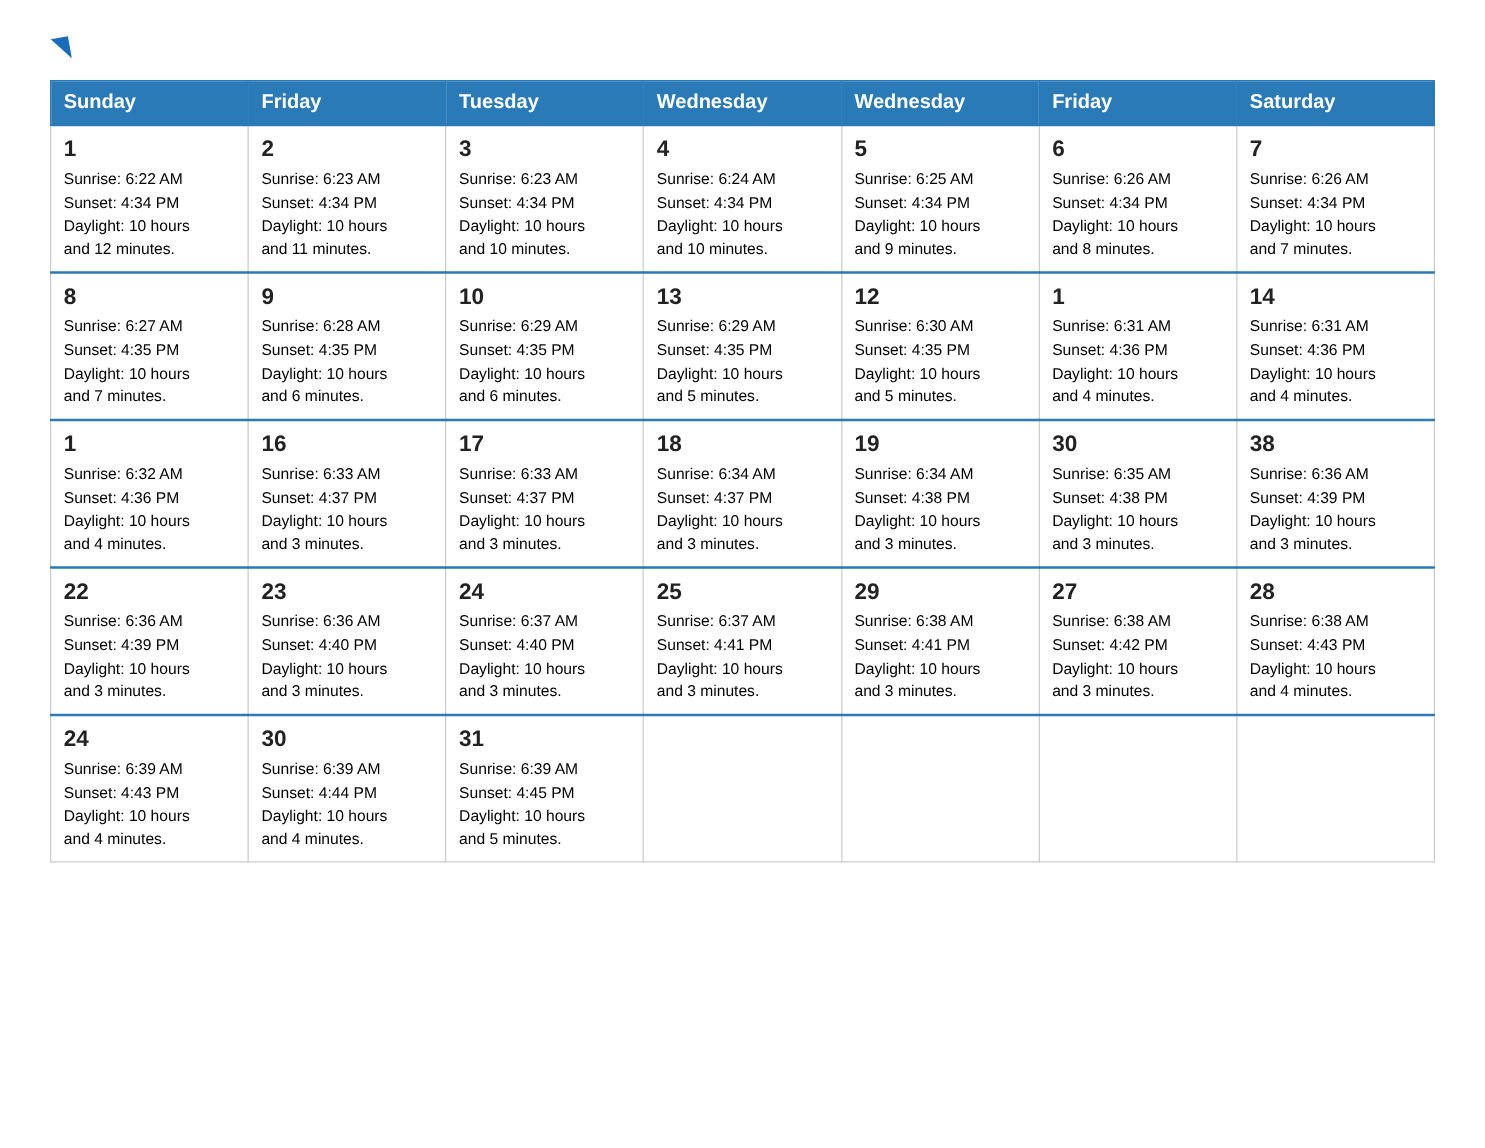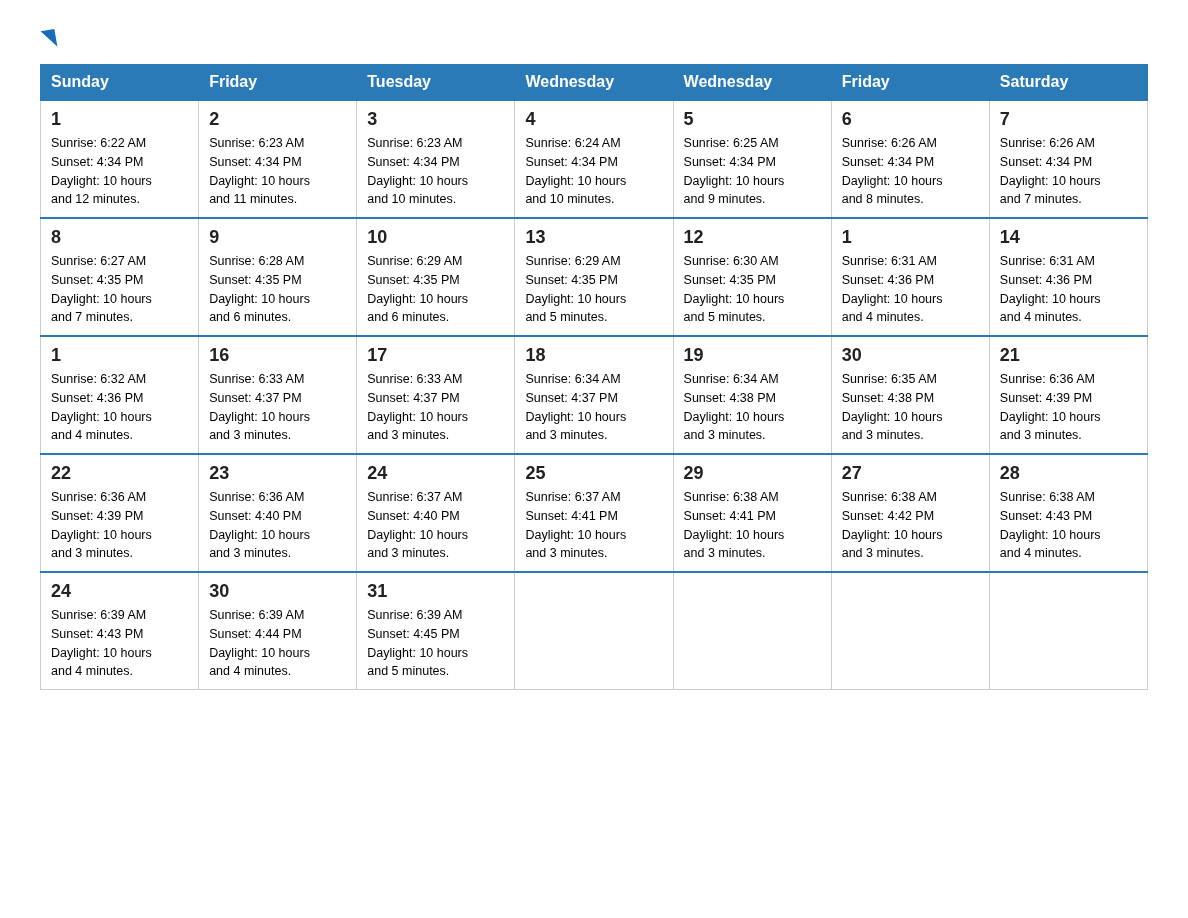--- a/index.html
+++ b/index.html
@@ -199,21 +199,21 @@
       </td>
         <td>
         <span class="day-num">19</span>
         <span class="day-info">Sunrise: 6:34 AM<br>Sunset: 4:38 PM<br>Daylight: 10 hours<br>and 3 minutes.</span>
       </td>
         <td>
         <span class="day-num">30</span>
         <span class="day-info">Sunrise: 6:35 AM<br>Sunset: 4:38 PM<br>Daylight: 10 hours<br>and 3 minutes.</span>
       </td>
         <td>
-        <span class="day-num">21</span>
+        <span class="day-num">38</span>
         <span class="day-info">Sunrise: 6:36 AM<br>Sunset: 4:39 PM<br>Daylight: 10 hours<br>and 3 minutes.</span>
       </td>
       </tr>
       <tr>
         <td>
         <span class="day-num">22</span>
         <span class="day-info">Sunrise: 6:36 AM<br>Sunset: 4:39 PM<br>Daylight: 10 hours<br>and 3 minutes.</span>
       </td>
         <td>
         <span class="day-num">23</span>

